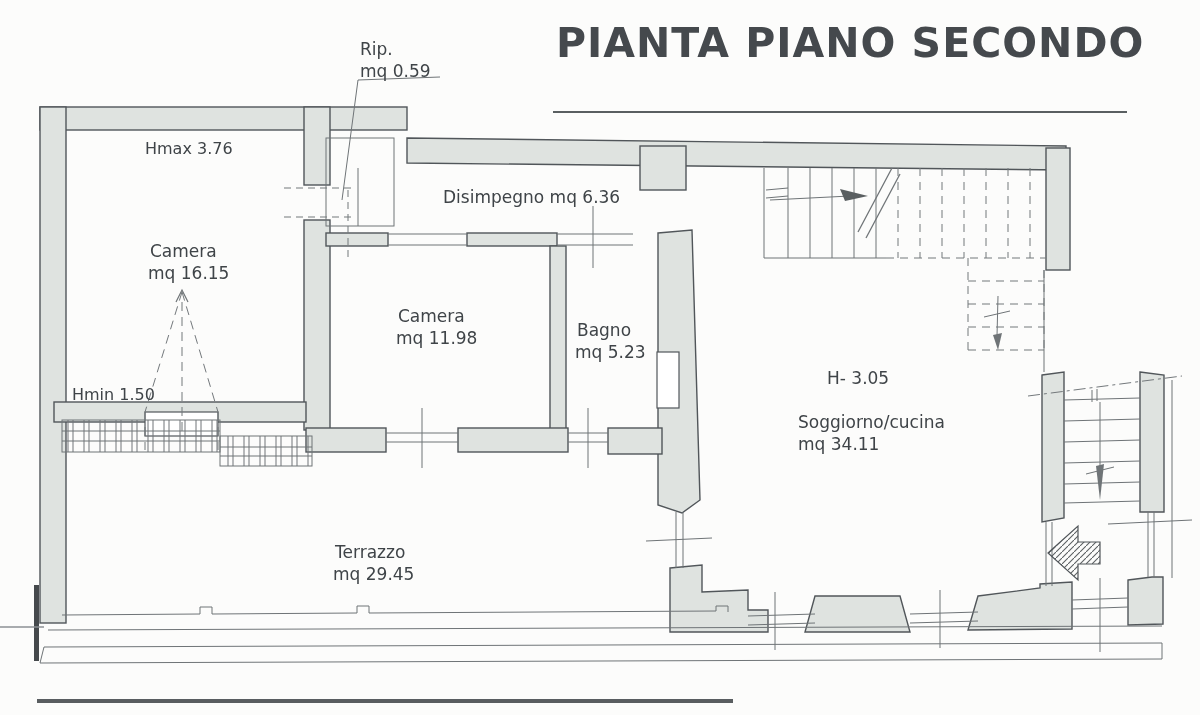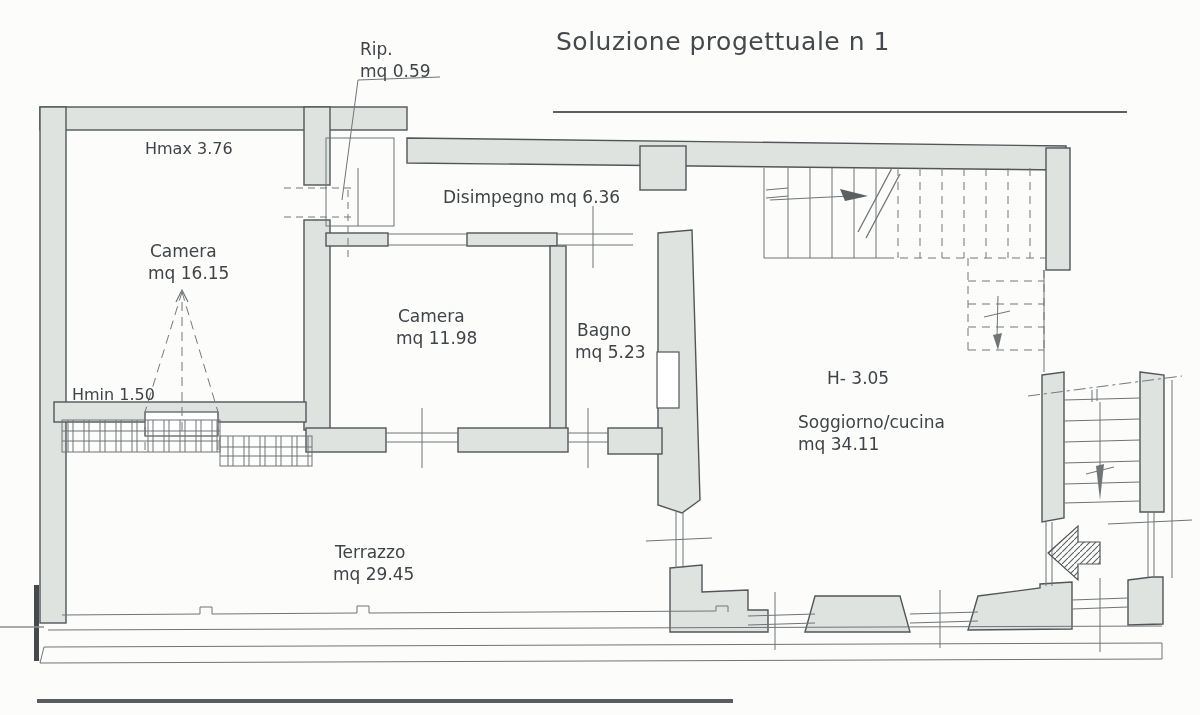--- a/index.html
+++ b/index.html
@@ -14,21 +14,21 @@
   .title-rule{position:absolute;left:553px;top:111px;width:574px;height:0;border-top:2px solid #5a5f61;}
   svg{position:absolute;left:0;top:0;}
   text{font-family:"DejaVu Sans", sans-serif;fill:#3f4448;}
   .lbl{font-size:17px;}
   .lblsm{font-size:16px;}
 </style>
 </head>
 <body>
 
 <div class="title-block">
-  <div class="title-sub">Soluzione progettuale n 1</div>
+  <div class="title-main">PIANTA PIANO SECONDO</div>
 </div>
 <div class="title-rule"></div>
 
 <svg width="1200" height="715" viewBox="0 0 1200 715">
   <defs>
     <pattern id="hatch" patternUnits="userSpaceOnUse" width="6" height="6">
       <path d="M0,6 L6,0" stroke="#5a5f61" stroke-width="1.1"></path>
     </pattern>
     <pattern id="balusters" patternUnits="userSpaceOnUse" width="16" height="40">
       <line x1="4" y1="0" x2="4" y2="40" stroke="#6f7477" stroke-width="1"></line>

